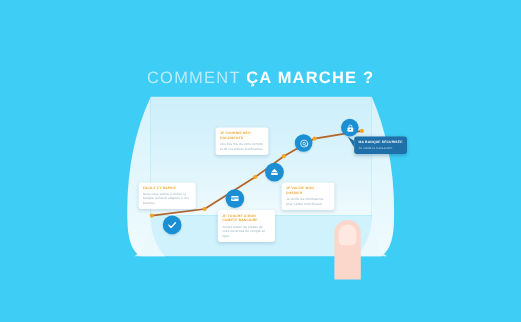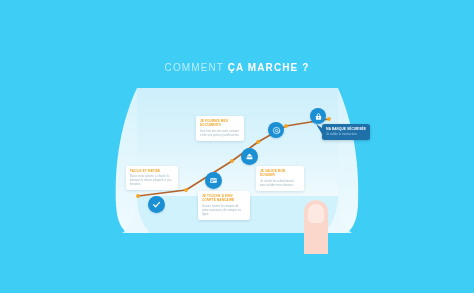--- a/index.html
+++ b/index.html
@@ -21,21 +21,21 @@
     overflow: hidden;
   }
   
   .title {
     position: absolute;
     top: 62px;
     left: 0;
     width: 474px;
     text-align: center;
     letter-spacing: 1.1px;
-    font-size: 10px;
+    font-size: 15px;
     white-space: nowrap;
   }
   .title .t-light {
     color: #b9ecfb;
     font-weight: 400;
   }
   .title .t-bold {
     color: #ffffff;
     font-weight: 700;
   }

